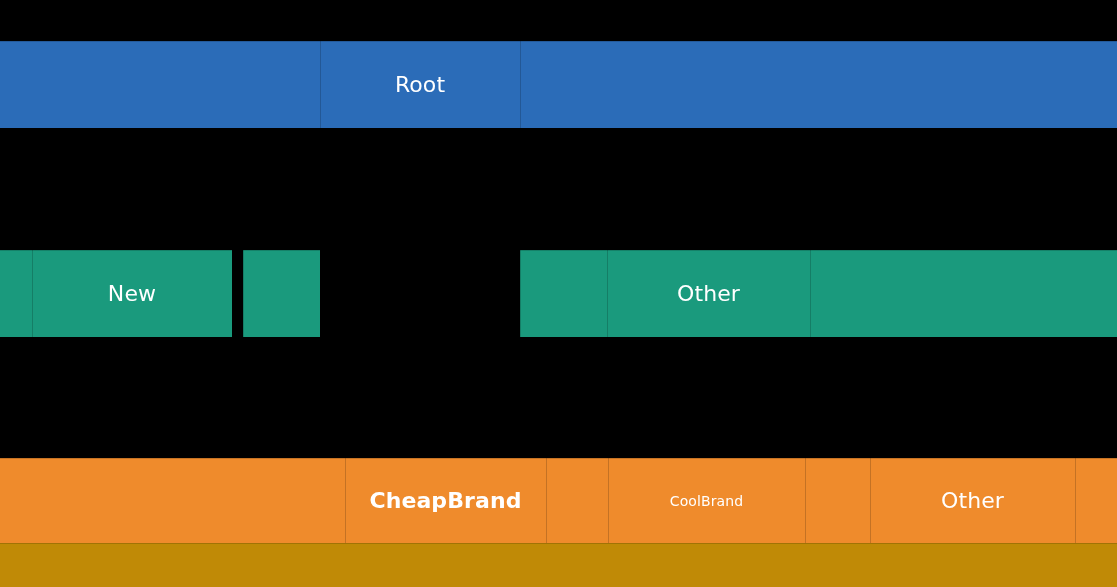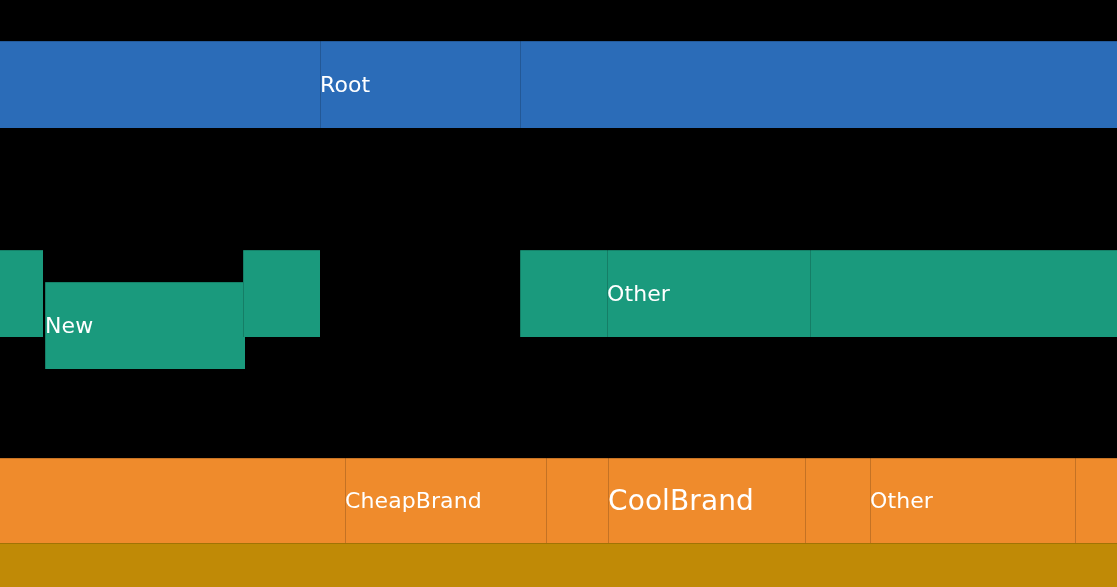--- a/index.html
+++ b/index.html
@@ -27,20 +27,21 @@
     width: 1117px;
   }
 
   .node {
     position: absolute;
     top: 0;
     height: 100%;
     box-sizing: border-box;
     display: flex;
     align-items: center;
+    justify-content: center;
     overflow: hidden;
     line-height: 1;
   }
 
   .node-label {
     color: #ffffff;
     font-size: 22px;
     font-family: "DejaVu Sans", "Liberation Sans", sans-serif;
     white-space: nowrap;
     letter-spacing: 0.1px;
@@ -72,38 +73,38 @@
 <div id="chart-root" style="background: rgb(0, 0, 0);">
     <div class="level-row" style="top: 41px; height: 87px;">
       <div class="node seam-top" style="left: 0px; width: 320px; background: rgb(43, 108, 184);"></div>
       <div class="node seam-left seam-top" style="left: 320px; width: 200px; background: rgb(43, 108, 184);">
         <span class="node-label" style="color: rgb(255, 255, 255); font-size: 22px;">Root</span>
       </div>
       <div class="node seam-left seam-top" style="left: 520px; width: 597px; background: rgb(43, 108, 184);"></div>
     </div>
     <div class="level-row" style="top: 250px; height: 87px;">
       <div class="node seam-top" style="left: 0px; width: 43px; background: rgb(26, 154, 125);"></div>
-      <div class="node seam-left seam-top" style="left: 45px; width: 200px; background: rgb(26, 154, 125); margin-top: 32px;">
+      <div class="node seam-left seam-top" style="left: 32px; width: 200px; background: rgb(26, 154, 125);">
         <span class="node-label" style="color: rgb(255, 255, 255); font-size: 22px;">New</span>
       </div>
       <div class="node seam-left seam-top" style="left: 243px; width: 77px; background: rgb(26, 154, 125);"></div>
       <div class="node seam-left seam-top" style="left: 520px; width: 87px; background: rgb(26, 154, 125);"></div>
       <div class="node seam-left seam-top" style="left: 607px; width: 203px; background: rgb(26, 154, 125);">
         <span class="node-label" style="color: rgb(255, 255, 255); font-size: 22px;">Other</span>
       </div>
       <div class="node seam-left seam-top" style="left: 810px; width: 307px; background: rgb(26, 154, 125);"></div>
     </div>
     <div class="level-row" style="top: 458px; height: 85px;">
       <div class="node seam-top" style="left: 0px; width: 345px; background: rgb(239, 139, 44);"></div>
       <div class="node seam-left seam-top" style="left: 345px; width: 201px; background: rgb(239, 139, 44);">
-        <span class="node-label" style="color: rgb(255, 255, 255); font-size: 22px;">CheapBrand</span>
+        <span class="node-label" style="color: rgb(255, 255, 255); font-size: 22px; font-weight: bold;">CheapBrand</span>
       </div>
       <div class="node seam-left seam-top" style="left: 546px; width: 62px; background: rgb(239, 139, 44);"></div>
       <div class="node seam-left seam-top" style="left: 608px; width: 197px; background: rgb(239, 139, 44);">
-        <span class="node-label" style="color: rgb(255, 255, 255); font-size: 28px;">CoolBrand</span>
+        <span class="node-label" style="color: rgb(255, 255, 255); font-size: 14px;">CoolBrand</span>
       </div>
       <div class="node seam-left seam-top" style="left: 805px; width: 65px; background: rgb(239, 139, 44);"></div>
       <div class="node seam-left seam-top" style="left: 870px; width: 205px; background: rgb(239, 139, 44);">
         <span class="node-label" style="color: rgb(255, 255, 255); font-size: 22px;">Other</span>
       </div>
       <div class="node seam-left seam-top" style="left: 1075px; width: 42px; background: rgb(239, 139, 44);"></div>
     </div>
     <div class="level-row" style="top: 543px; height: 44px;">
       <div class="node seam-top" style="left: 0px; width: 1117px; background: rgb(192, 138, 6);"></div>
     </div>

